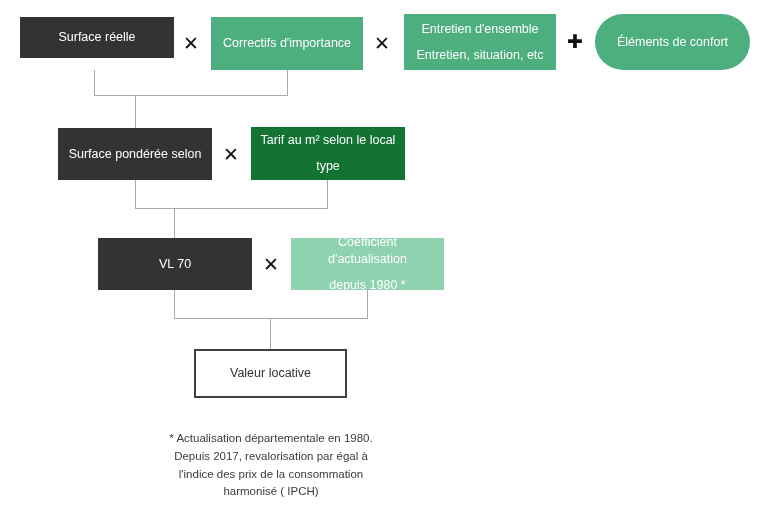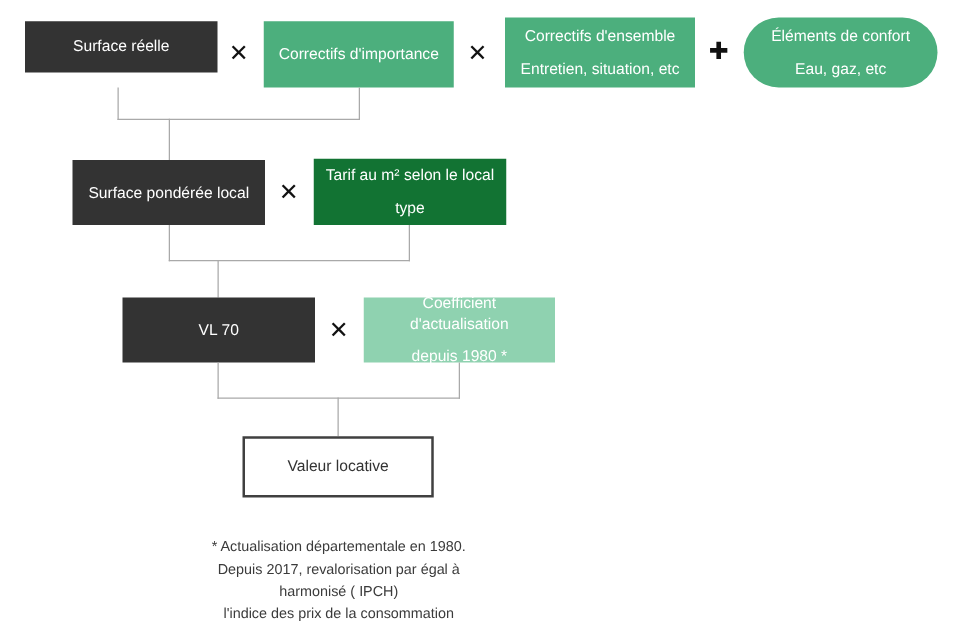--- a/index.html
+++ b/index.html
@@ -107,38 +107,37 @@
 
   <div class="op" style="left:178px; top:34px; width:26px;">✕</div>
 
   <div class="node node-green" style="left:211px; top:17px; width:152px; height:53px;">
     <span class="line">Correctifs d'importance</span>
   </div>
 
   <div class="op" style="left:369px; top:34px; width:26px;">✕</div>
 
   <div class="node node-green node-2line" style="left:404px; top:14px; width:152px; height:56px;">
-    <span class="line">Correctifs d'ensemble</span>
+    <span class="line">Entretien d'ensemble</span>
     <span class="line">Entretien, situation, etc</span>
   </div>
 
   <div class="op" style="left:562px; top:32px; width:26px;">✚</div>
 
   <div class="node node-green node-2line" style="left:595px; top:14px; width:155px; height:56px;border-radius:28px;">
     <span class="line">Éléments de confort</span>
-    <span class="line">Eau, gaz, etc</span>
   </div>
 
   <div class="conn conn-v" style="left:94px; top:70px; height:26px;"></div>
   <div class="conn conn-v" style="left:287px; top:70px; height:26px;"></div>
   <div class="conn conn-h" style="left:94px; top:95px; width:194px;"></div>
   <div class="conn conn-v" style="left:135px; top:95px; height:33px;"></div>
 
   <div class="node node-dark" style="left:58px; top:128px; width:154px; height:52px;">
-    <span class="line">Surface pondérée local</span>
+    <span class="line">Surface pondérée selon</span>
   </div>
 
   <div class="op" style="left:218px; top:145px; width:26px;">✕</div>
 
   <div class="node node-green-dark node-2line" style="left:251px; top:127px; width:154px; height:53px;">
     <span class="line">Tarif au m² selon le local</span>
     <span class="line">type</span>
   </div>
 
   <div class="conn conn-v" style="left:135px; top:180px; height:29px;"></div>
@@ -162,17 +161,17 @@
   <div class="conn conn-h" style="left:174px; top:318px; width:194px;"></div>
   <div class="conn conn-v" style="left:270px; top:318px; height:31px;"></div>
 
   <div class="node node-outline" style="left:194px; top:349px; width:153px; height:49px;">
     <span class="line">Valeur locative</span>
   </div>
 
   <div class="footnote" style="left:155px; top:430px; width:232px;">
     <span class="line">* Actualisation départementale en 1980.</span>
     <span class="line">Depuis 2017, revalorisation par égal à</span>
+    <span class="line">l'indice des prix de la consommation</span>
     <span class="line">harmonisé ( IPCH)</span>
-    <span class="line">l'indice des prix de la consommation</span>
   </div>
 
 </div>
 
 </body></html>

